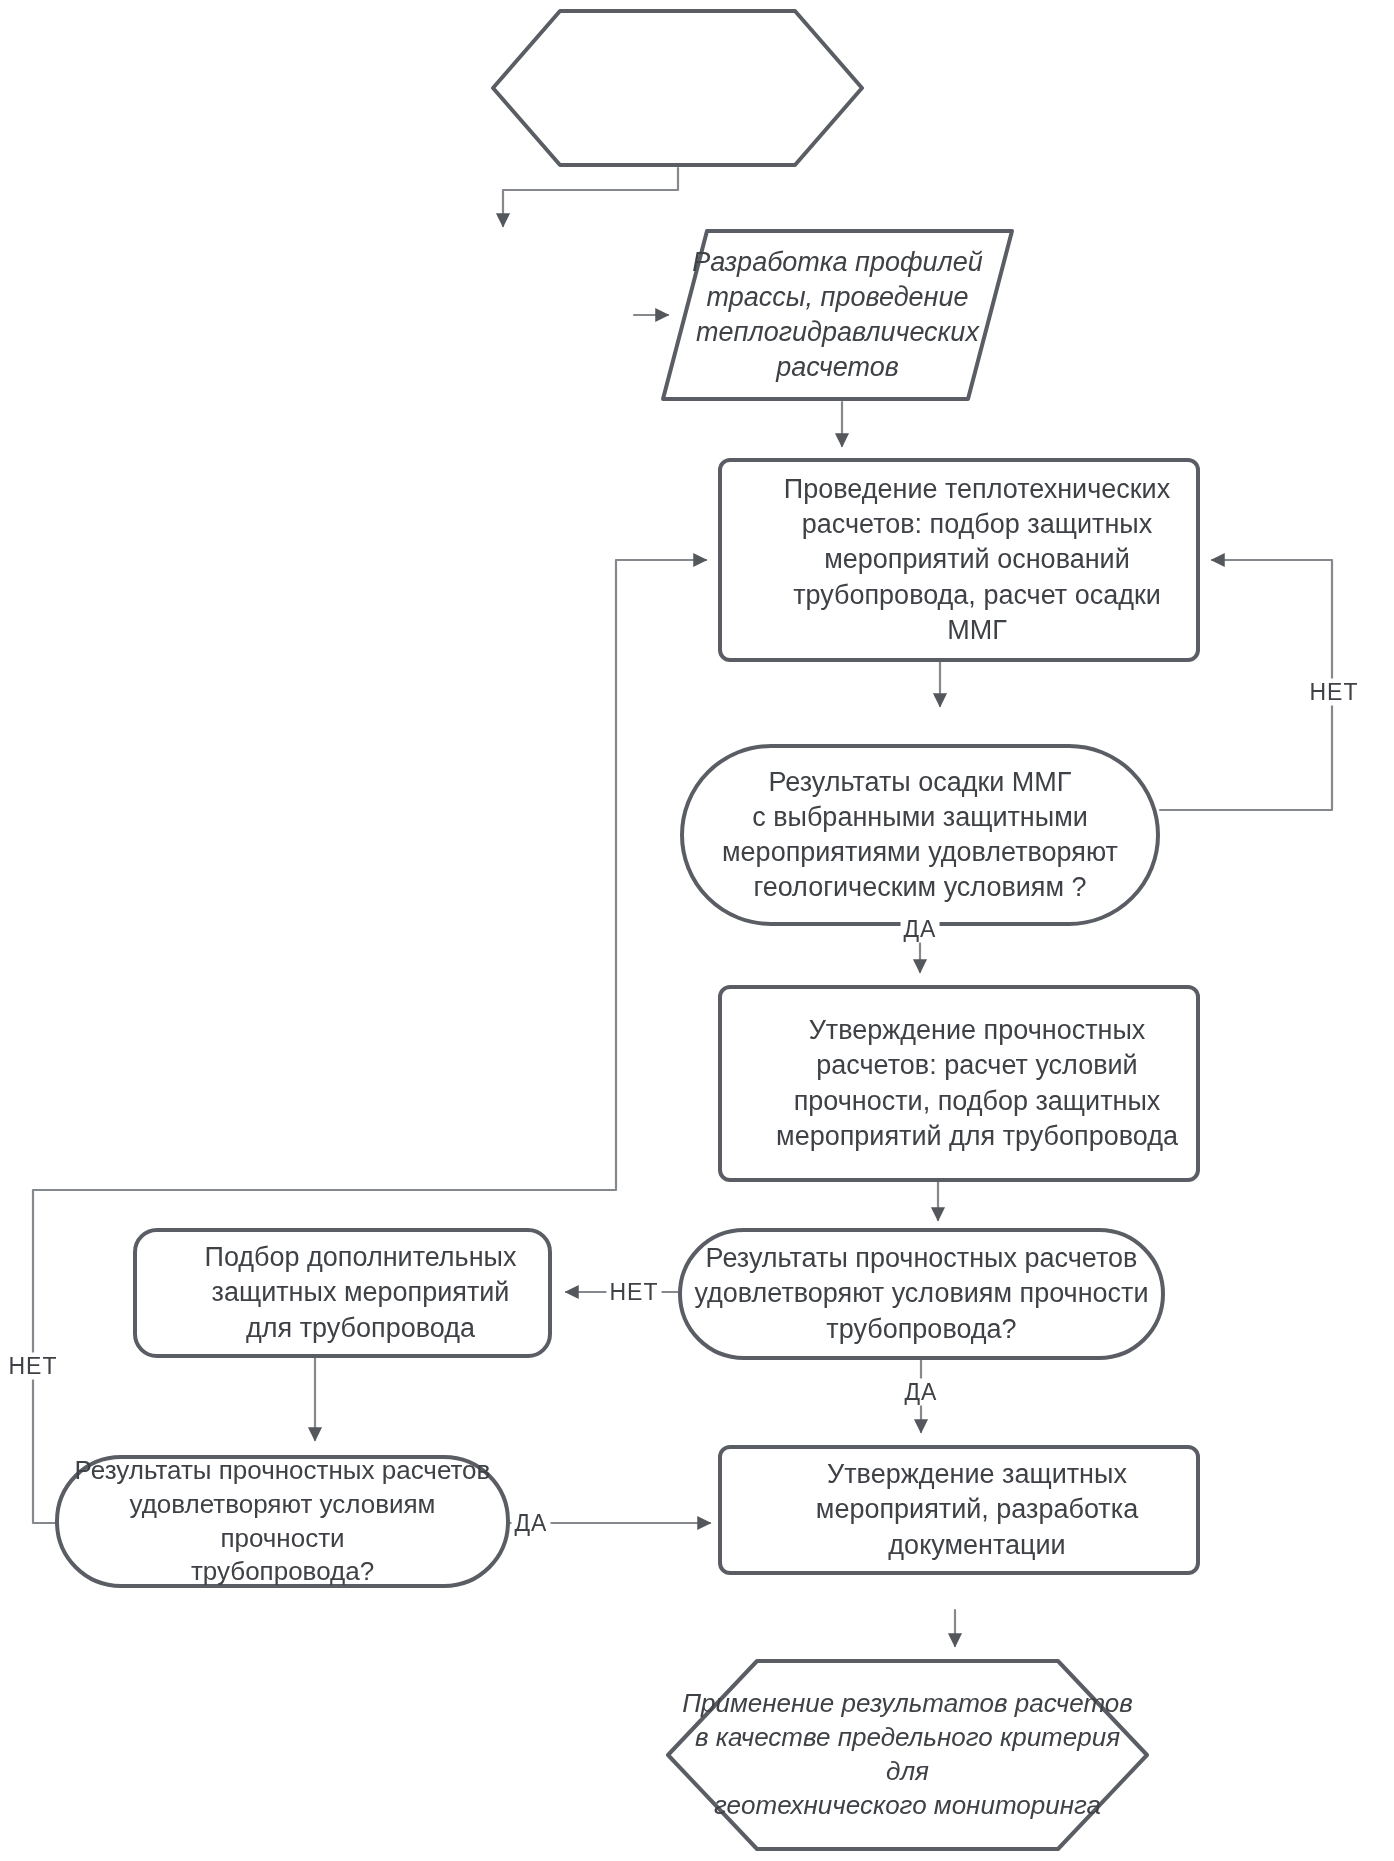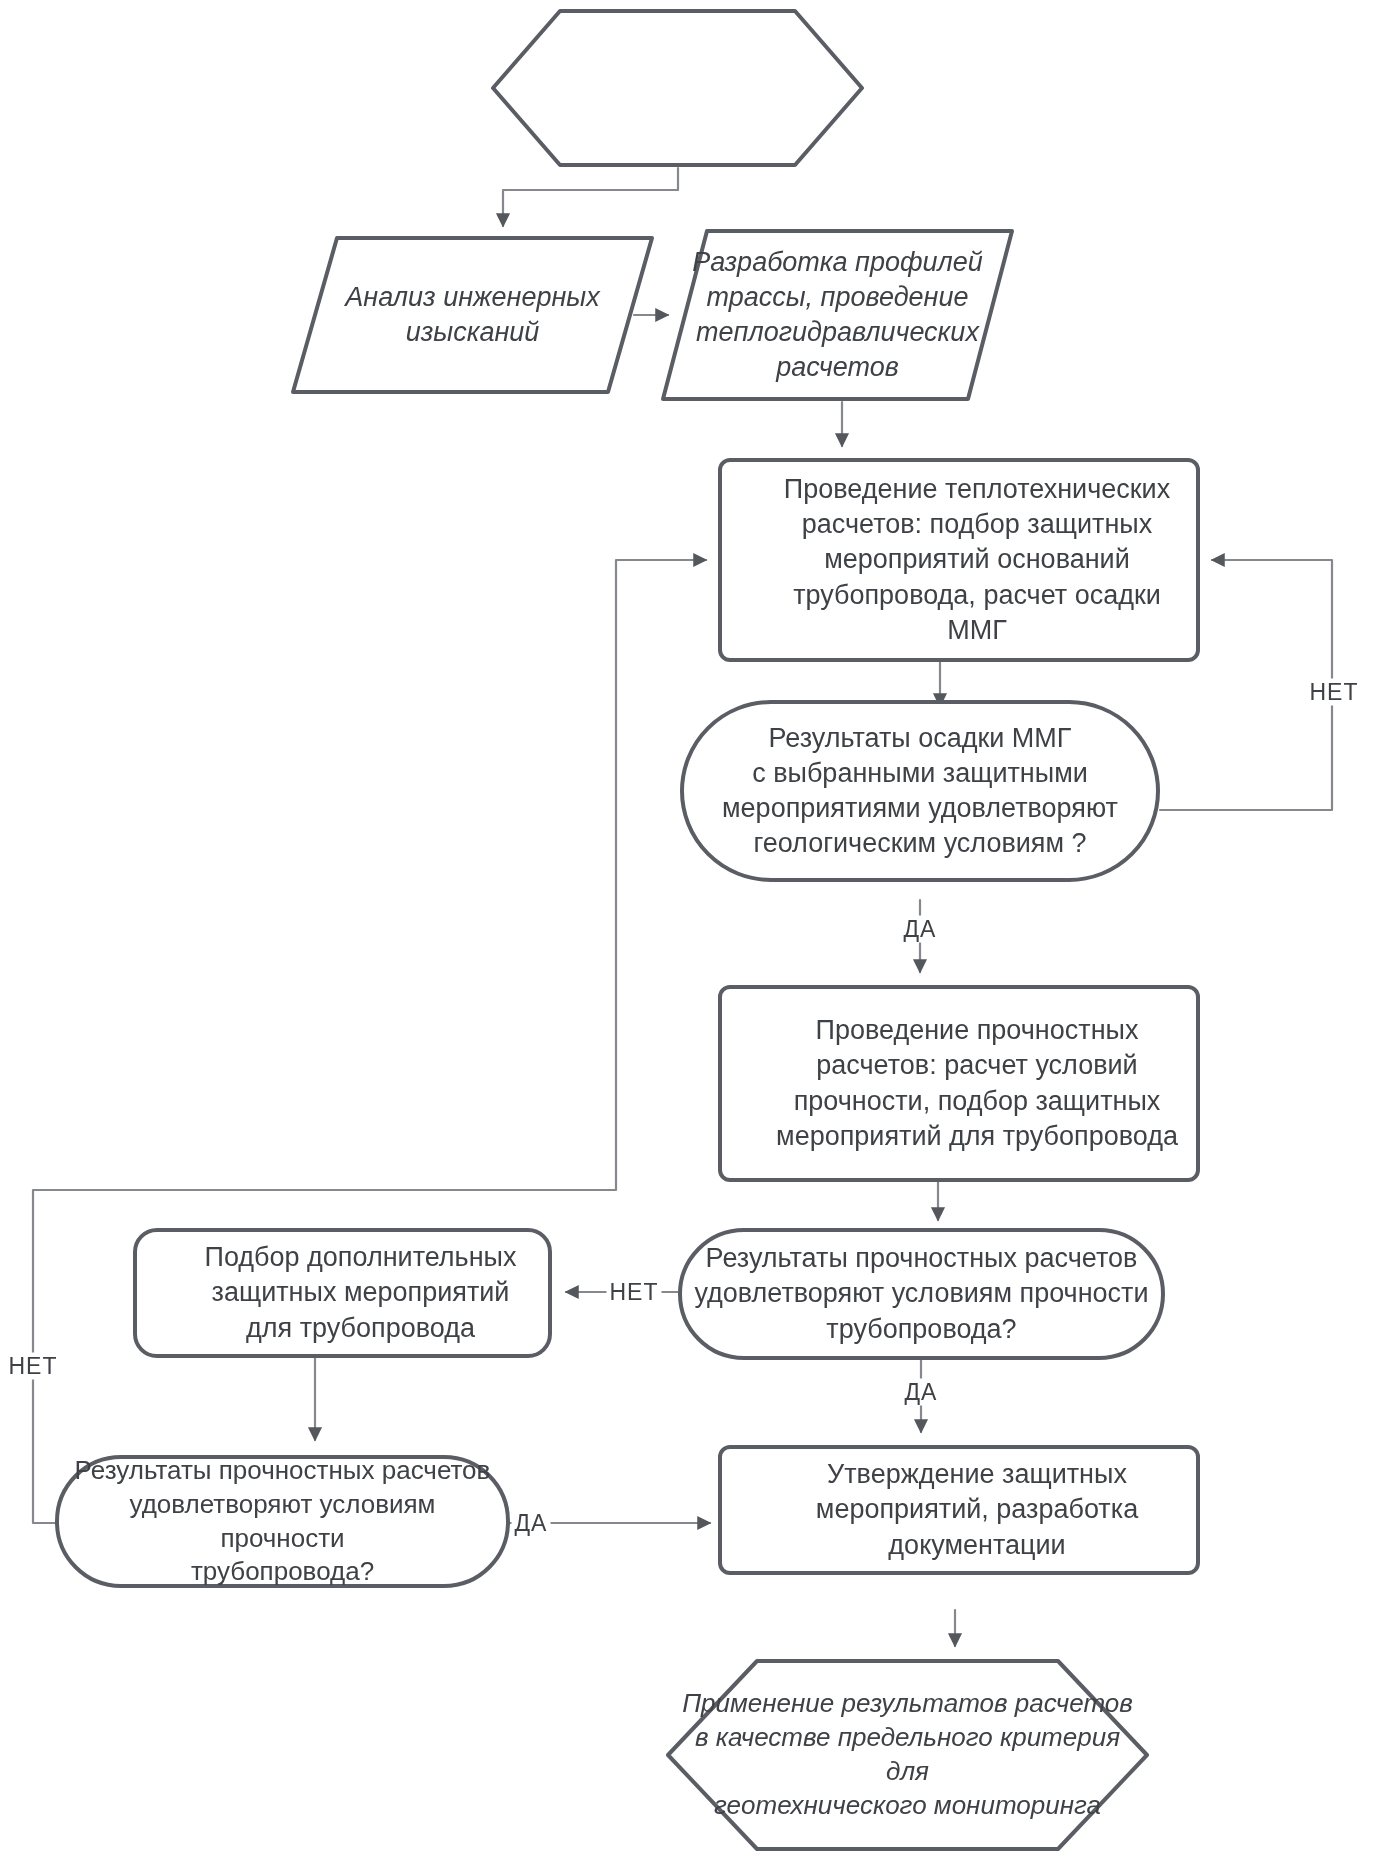--- a/index.html
+++ b/index.html
@@ -82,55 +82,48 @@
     <polyline points="510,1523 710,1523" marker-end="url(#arrow)"></polyline>
     <polyline points="955,1610 955,1646" marker-end="url(#arrow)"></polyline>
   </svg>
 
   <div class="node poly italic" style="left:490px;top:8px;width:375px;height:160px;">
     <svg viewBox="0 0 375 160" preserveAspectRatio="none">
       <polygon points="3,80 70,3 305,3 372,80 305,157 70,157"></polygon>
     </svg>
   </div>
 
-  <div class="node poly italic" style="left:290px;top:235px;width:365px;height:160px;">
-    <svg viewBox="0 0 365 160" preserveAspectRatio="none">
-      <polygon points="47,3 362,3 318,157 3,157"></polygon>
-    </svg>
-    <div class="node-text">Анализ инженерных
-изысканий</div>
-  </div>
 
   <div class="node poly italic" style="left:660px;top:228px;width:355px;height:174px;">
     <svg viewBox="0 0 355 174" preserveAspectRatio="none">
       <polygon points="47,3 352,3 308,171 3,171"></polygon>
     </svg>
     <div class="node-text">Разработка профилей
 трассы, проведение
 теплогидравлических
 расчетов</div>
   </div>
 
   <div class="node rect" style="left:718px;top:458px;width:482px;height:204px;">
     <div class="node-text">Проведение теплотехнических
 расчетов: подбор защитных
 мероприятий оснований
 трубопровода, расчет осадки
 ММГ</div>
   </div>
 
-  <div class="node stadium" style="left:680px;top:700px;width:480px;height:182px;border-radius:91px;">
+  <div class="node stadium" style="left:680px;top:744px;width:480px;height:182px;border-radius:91px;">
     <div class="node-text">Результаты осадки ММГ
 с выбранными защитными
 мероприятиями удовлетворяют
 геологическим условиям ?</div>
   </div>
 
   <div class="node rect" style="left:718px;top:985px;width:482px;height:197px;">
-    <div class="node-text">Проведение прочностных
+    <div class="node-text">Утверждение прочностных
 расчетов: расчет условий
 прочности, подбор защитных
 мероприятий для трубопровода</div>
   </div>
 
   <div class="node stadium" style="left:678px;top:1228px;width:487px;height:132px;border-radius:66px;">
     <div class="node-text">Результаты прочностных расчетов
 удовлетворяют условиям прочности
 трубопровода?</div>
   </div>

